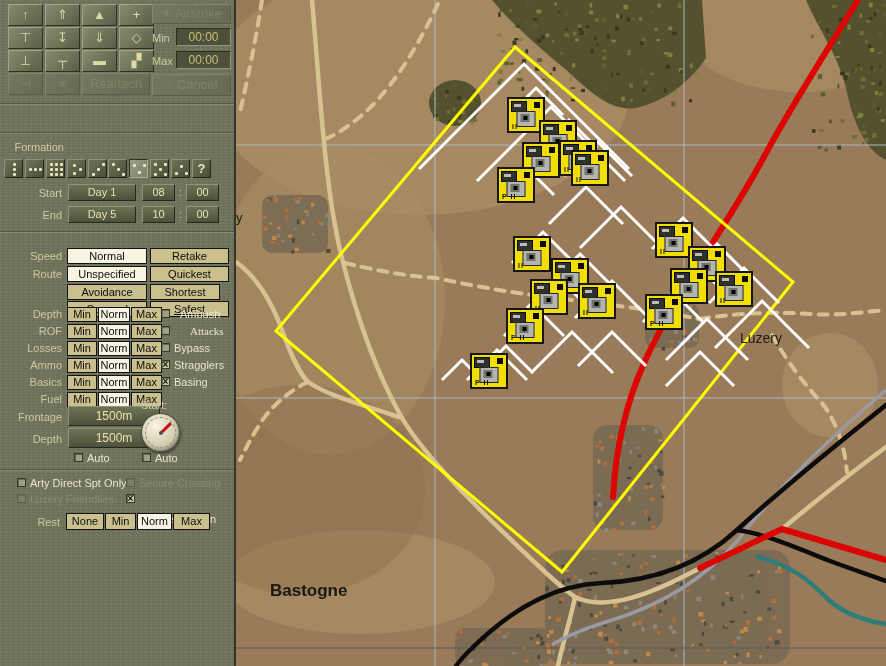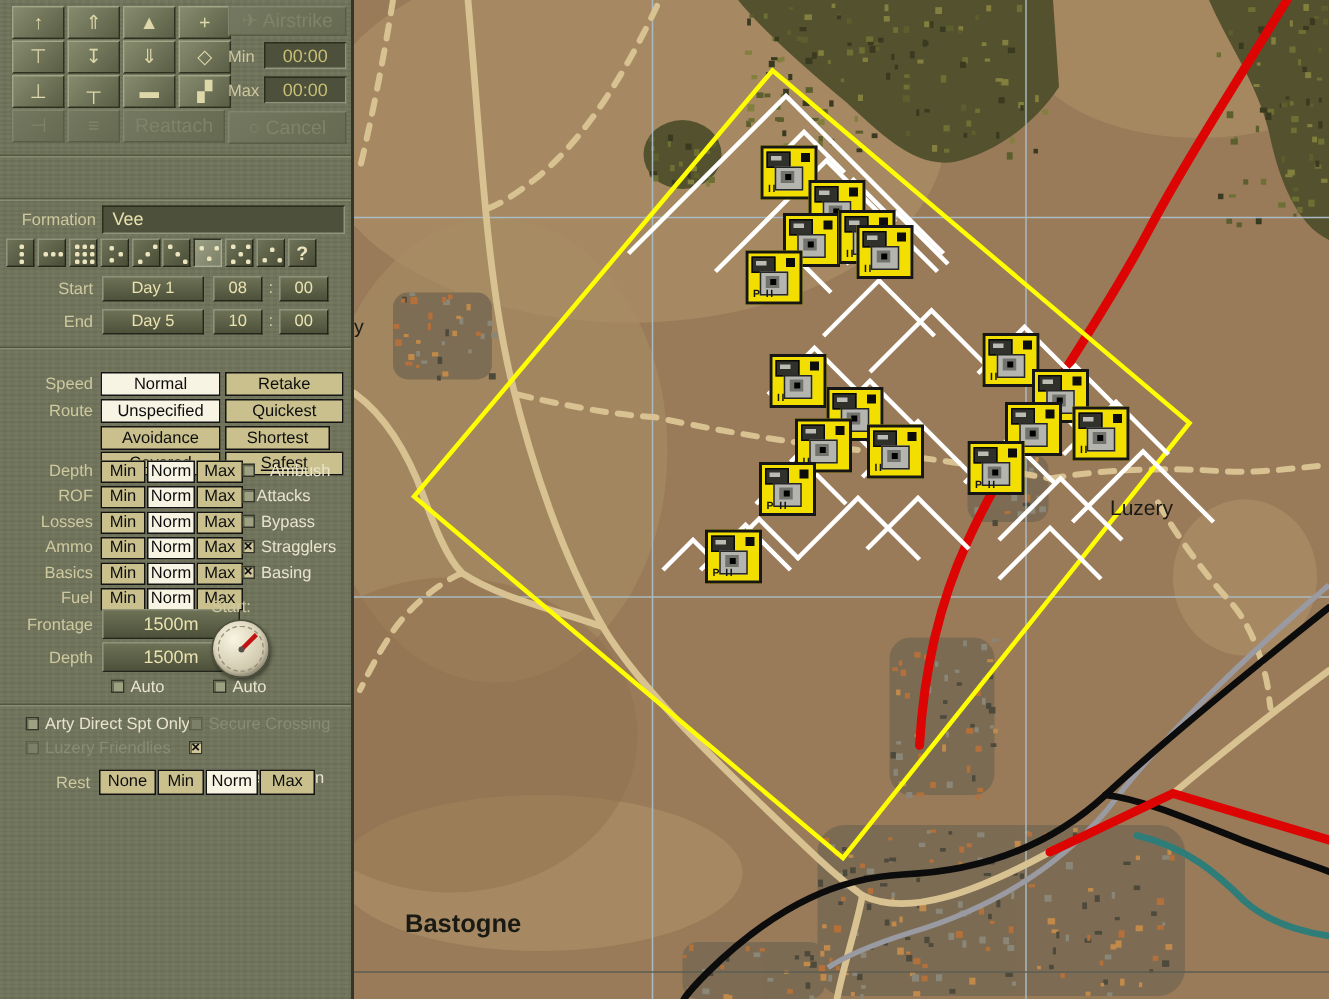--- a/index.html
+++ b/index.html
@@ -59,21 +59,21 @@
     border:1px solid #4c503b;box-shadow:1px 2px 3px rgba(0,0,0,.45), inset -1px -2px 3px rgba(0,0,0,.25);}
   .dial-ring{position:absolute;inset:3px;border-radius:50%;border:1px dashed #97917a;}
   .needle{position:absolute;left:50%;top:50%;width:3px;height:14px;background:#c41212;
     transform-origin:50% 100%;}
   .pin{position:absolute;left:50%;top:50%;width:4px;height:4px;margin:-2px 0 0 -2px;border-radius:50%;background:#55504a;}
 
   
   #map{position:absolute;left:236px;top:0;width:650px;height:666px;overflow:hidden;}
   #map svg{position:absolute;left:0;top:0;}
   .maplabel{position:absolute;color:#1a1a14;white-space:nowrap;z-index:30;}
-  .maplabel.bold{font-weight:bold;margin-top:25px;}
+  .maplabel.bold{font-weight:bold;}
 
   .unit{position:absolute;width:38px;height:36px;box-sizing:border-box;background:#f2df00;
     border:2px solid #161616;z-index:20;}
   .u-flag{position:absolute;left:2px;top:2px;width:14px;height:9px;background:#31312c;border:1px solid #090909;}
   .u-flag::after{content:"";position:absolute;left:2px;top:2px;width:7px;height:3px;background:#bcbcb4;}
   .u-dot{position:absolute;right:3px;top:3px;width:6px;height:6px;background:#0d0d0d;}
   .u-sym{position:absolute;left:50%;top:12px;transform:translateX(-50%);width:17px;height:14px;
     background:#b5b5b0;border:1px solid #262626;}
   .u-sym::before{content:"";position:absolute;left:3px;top:2px;width:9px;height:8px;background:#73736e;}
   .u-sym::after{content:"";position:absolute;left:6px;top:4px;width:4px;height:4px;background:#000;}
@@ -105,21 +105,20 @@
       <div class="inset num" style="left: 176px; top: 28px; width: 55px; height: 18px; line-height: 16px; color: rgb(201, 191, 116);">00:00</div>
       <div class="lab" style="left: 152px; top: 55px;">Max</div>
       <div class="inset num" style="left: 176px; top: 51px; width: 55px; height: 18px; line-height: 16px; color: rgb(201, 191, 116);">00:00</div>
       <div class="tb disabled cap" style="left: 152px; top: 74px; width: 79px; height: 22px; line-height: 20px;"><span>○ </span><span>Cancel</span></div>
     </div>
 
   <div class="groove" style="top:103px"></div>
   <div class="groove" style="top:132px"></div>
 
   <div class="lab right" style="left:8px;top:141px;width:56px">Formation</div>
-  <div class="inset" style="left:68px;top:137px;width:162px;height:19px;line-height:17px">Vee</div>
   <div id="dice-row">
       <div class="dice" style="left: 4px; top: 159px;">
         <span class="dot" style="left: 8px; top: 3px;"></span>
         <span class="dot" style="left: 8px; top: 8px;"></span>
         <span class="dot" style="left: 8px; top: 13px;"></span>
       </div>
       <div class="dice" style="left: 25px; top: 159px;">
         <span class="dot" style="left: 3px; top: 8px;"></span>
         <span class="dot" style="left: 8px; top: 8px;"></span>
         <span class="dot" style="left: 13px; top: 8px;"></span>
@@ -219,21 +218,21 @@
       <div class="opt" style="left: 131px; top: 375px; width: 31px; height: 15px; line-height: 13px;">Max</div>
       <div class="lab right" style="left: 0px; top: 393px; width: 62px;">Fuel</div>
       <div class="opt" style="left: 67px; top: 392px; width: 30px; height: 15px; line-height: 13px;">Min</div>
       <div class="opt sel" style="left: 98px; top: 392px; width: 32px; height: 15px; line-height: 13px;">Norm</div>
       <div class="opt" style="left: 131px; top: 392px; width: 31px; height: 15px; line-height: 13px;">Max</div>
     </div>
   <div id="tactic-checks">
       <div class="cb" style="left: 161px; top: 309px;"></div>
       <div class="lab white" style="left: 180px; top: 308px;">Ambush</div>
       <div class="cb" style="left: 161px; top: 326px;"></div>
-      <div class="lab white" style="left: 171px; top: 325px;">Attacks</div>
+      <div class="lab white" style="left: 190px; top: 325px; font-family: Liberation Serif, serif;">Attacks</div>
       <div class="cb" style="left: 161px; top: 343px;"></div>
       <div class="lab white" style="left: 174px; top: 342px;">Bypass</div>
       <div class="cb checked" style="left: 161px; top: 360px;">×</div>
       <div class="lab white" style="left: 174px; top: 359px;">Stragglers</div>
       <div class="cb checked" style="left: 161px; top: 377px;">×</div>
       <div class="lab white" style="left: 174px; top: 376px;">Basing</div>
     </div>
 
   <div class="lab right" style="left:0;top:411px;width:62px">Frontage</div>
   <div class="val" style="left:68px;top:406px;width:92px;height:20px;line-height:18px;font-size:12px">1500m</div>

